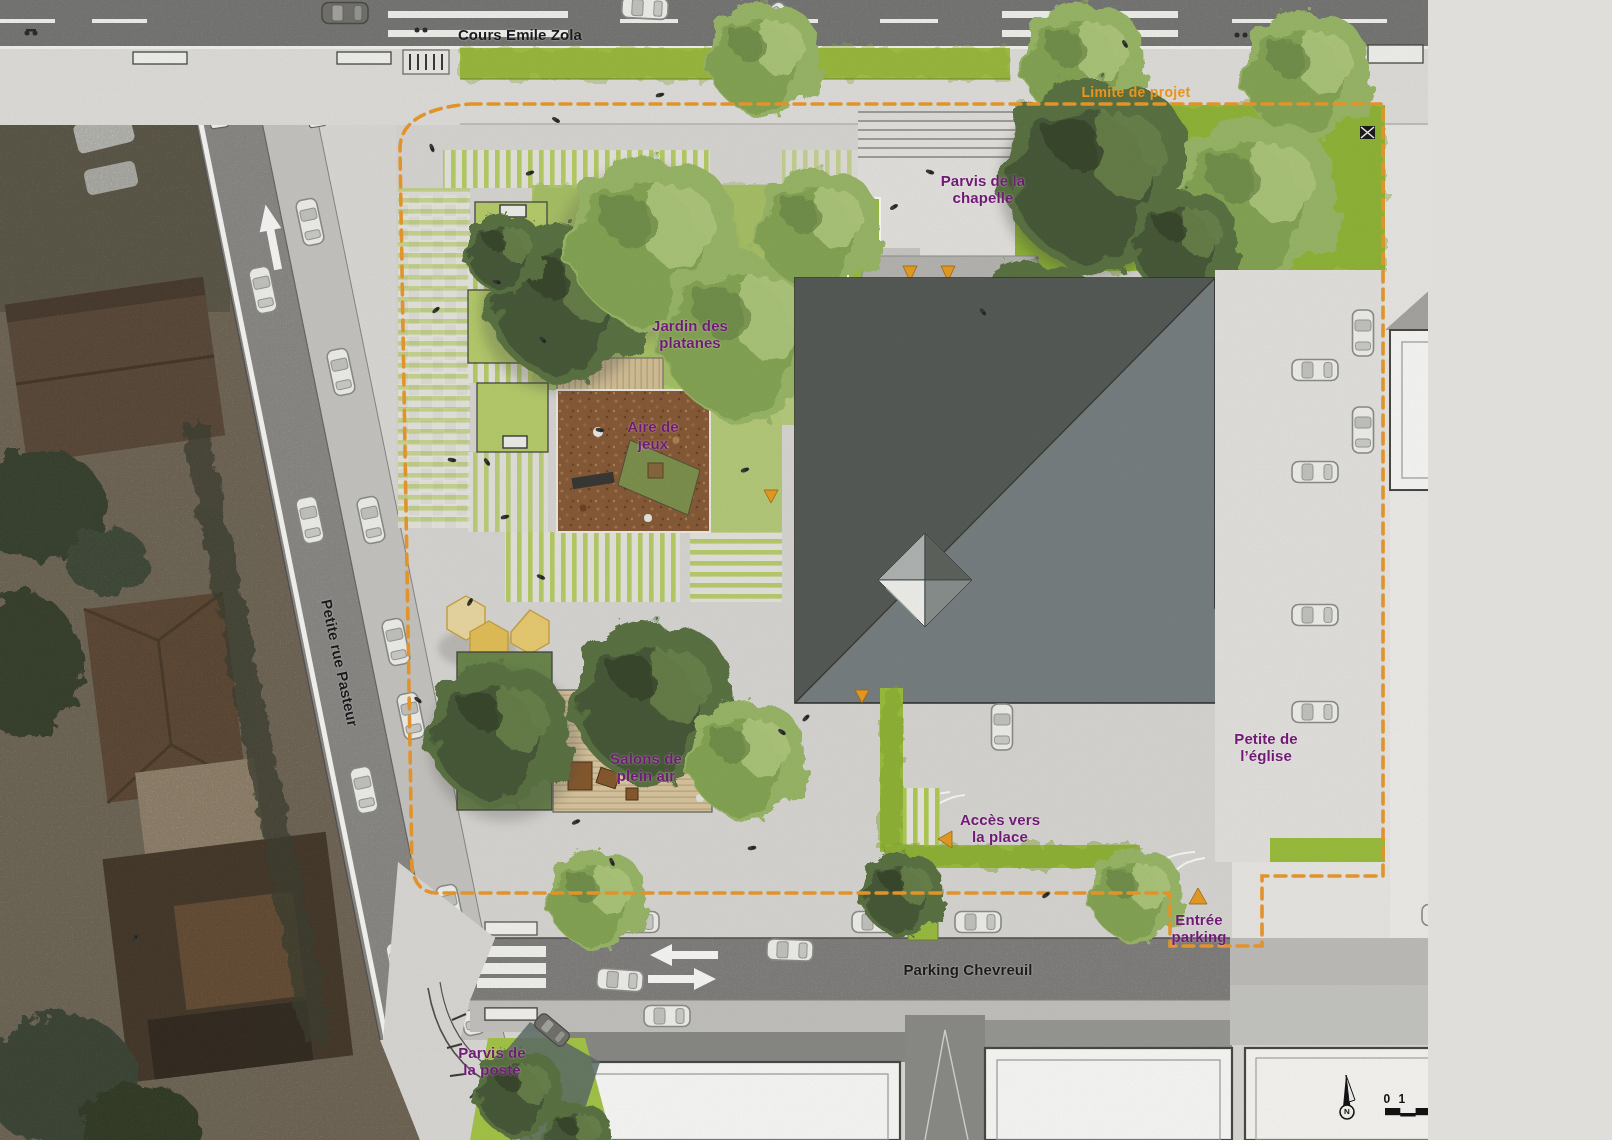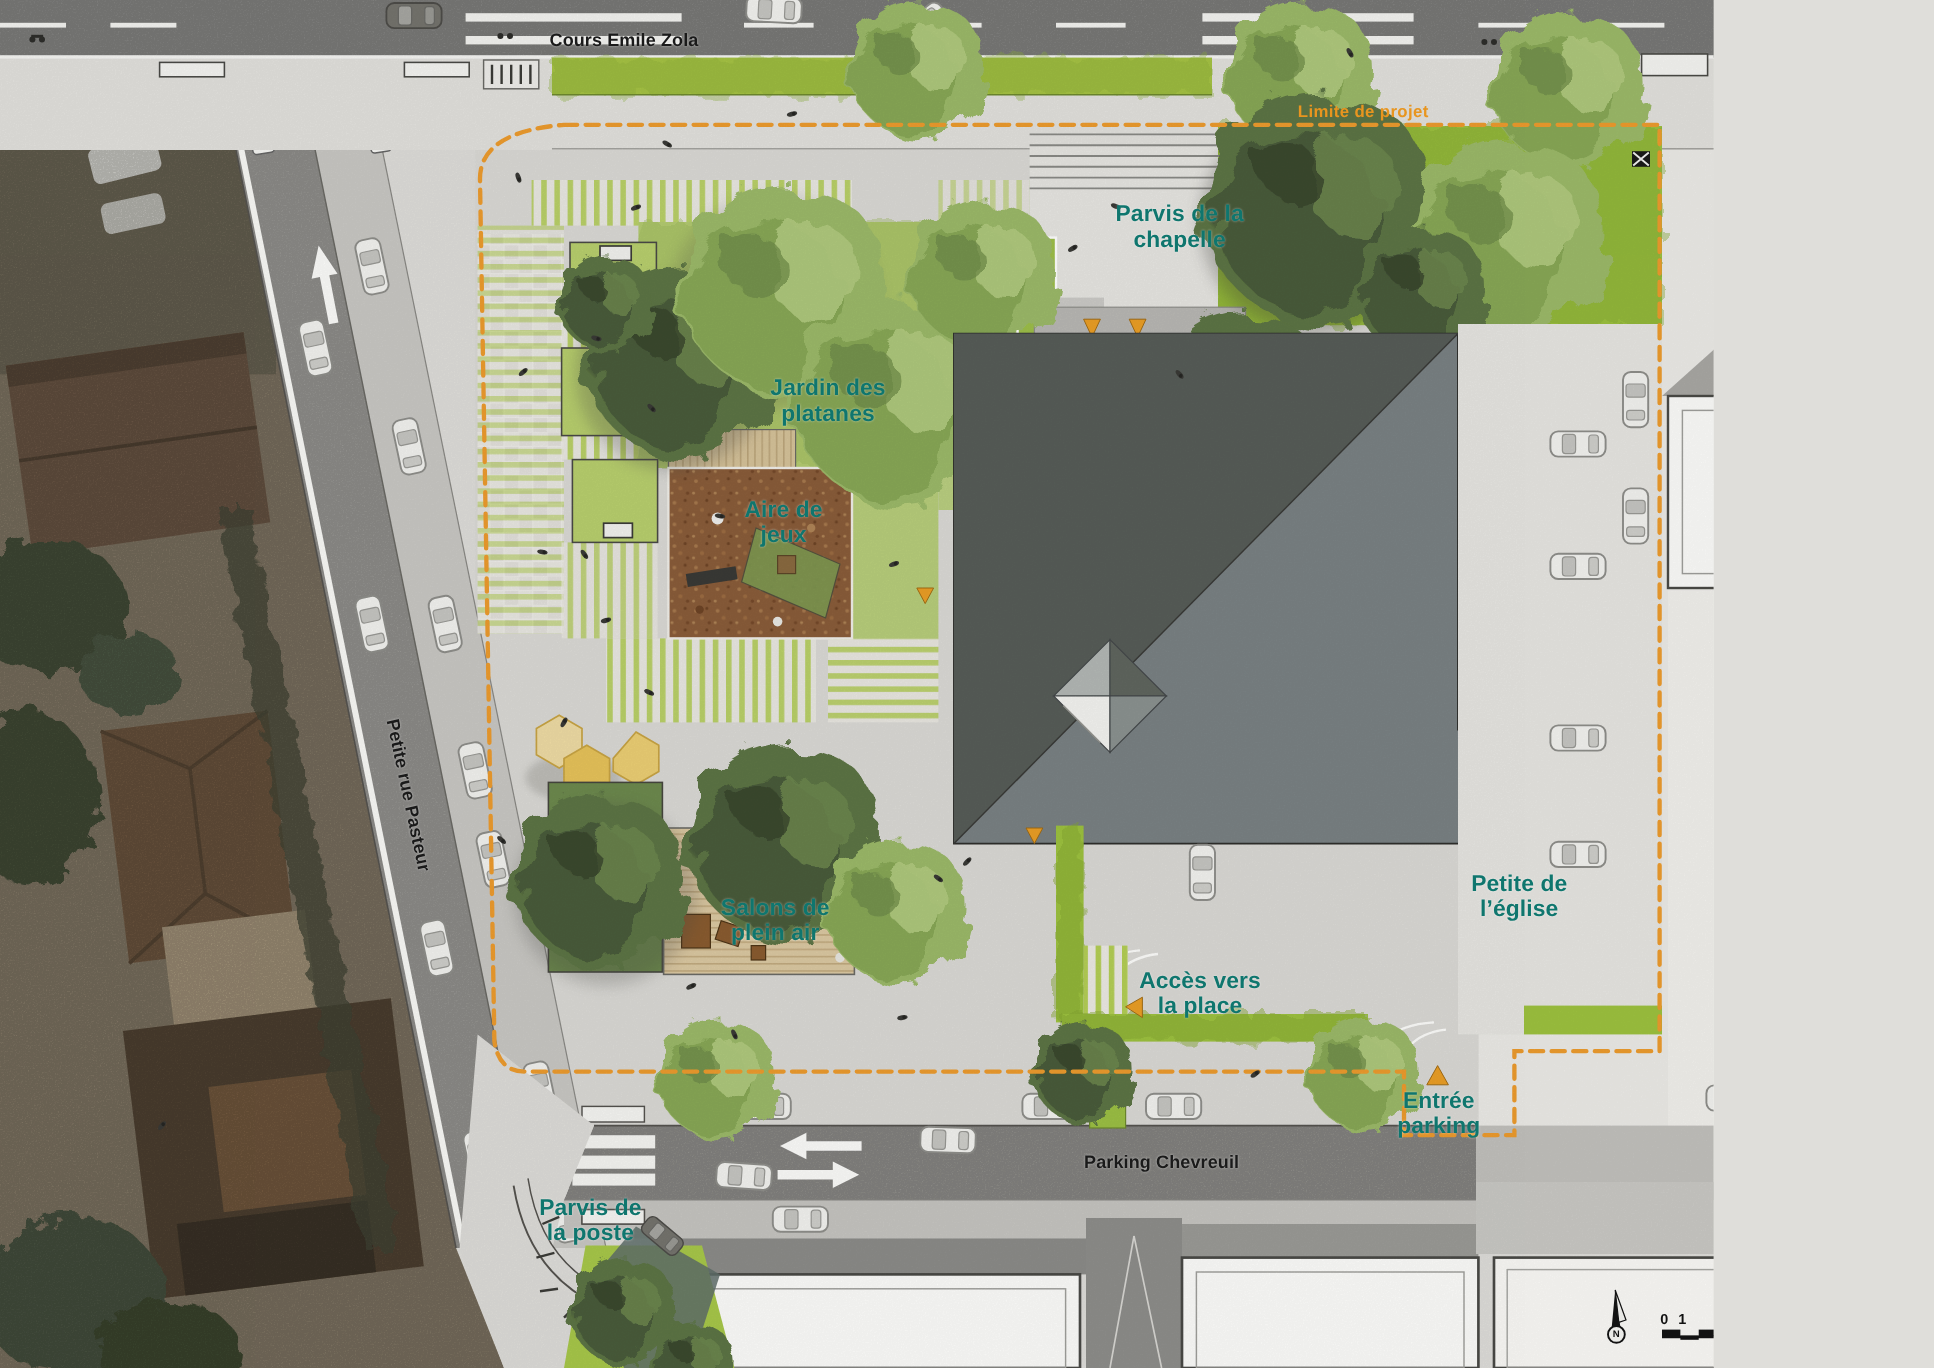--- a/index.html
+++ b/index.html
@@ -1,20 +1,20 @@
 <!DOCTYPE html>
 <html><head>
 <meta charset="utf-8">
 <style>
   html,body{margin:0;padding:0;background:#dfdeda;}
   #plan{position:relative;width:1428px;height:1140px;overflow:hidden;background:#dfdeda;
         font-family:"Liberation Sans",sans-serif;}
   #scene{position:absolute;left:0;top:0;}
-  .lbl{position:absolute;transform:translate(-50%,-50%);font-weight:700;font-size:19px;
-       color:#0f766e;text-align:center;white-space:pre-line;line-height:1.13;
+  .lbl{position:absolute;transform:translate(-50%,-50%);font-weight:700;font-size:15px;
+       color:#701a75;text-align:center;white-space:pre-line;line-height:1.13;
        letter-spacing:.1px;text-shadow:0 0 2px rgba(255,255,255,.55);pointer-events:none;}
   .lbl.street{font-size:15px;color:#1a1a1a;}
   .lbl.rot{transform:translate(-50%,-50%) rotate(78deg);}
   .lbl.limite{color:#e8951f;font-size:14px;text-shadow:none;letter-spacing:.3px;}
   .lbl.tick{font-size:12px;color:#111;text-shadow:none;}
   .lbl.north{font-size:8px;color:#111;text-shadow:none;}
 </style>
 </head>
 <body>
 
@@ -514,21 +514,21 @@
 <div class="lbl street rot" style="left:339px;top:663px;">Petite rue Pasteur</div>
 <div class="lbl" style="left:646px;top:768px;">Salons de
 plein air</div>
 <div class="lbl" style="left:1266px;top:748px;">Petite de
 l’église</div>
 <div class="lbl" style="left:1000px;top:829px;">Accès vers
 la place</div>
 <div class="lbl" style="left:1199px;top:929px;">Entrée
 parking</div>
 <div class="lbl street" style="left:968px;top:970px;">Parking Chevreuil</div>
-<div class="lbl" style="left:492px;top:1018px;">Parvis de
+<div class="lbl" style="left:492px;top:1062px;">Parvis de
 la poste</div>
 
 <div class="lbl tick" style="left:1387px;top:1100px;">0</div>
 <div class="lbl tick" style="left:1402px;top:1100px;">1</div>
 <div class="lbl tick" style="left:1462px;top:1100px;">5</div>
 <div class="lbl tick" style="left:1536px;top:1100px;">10</div>
 <div class="lbl north" style="left:1347px;top:1112px;">N</div>
 
 </div>
 

